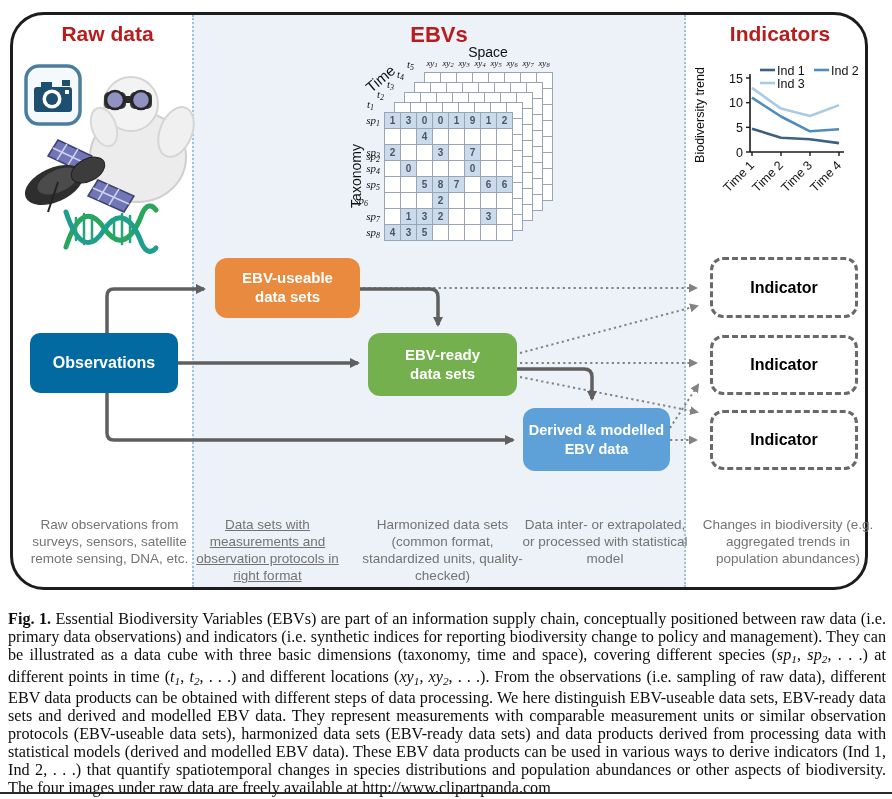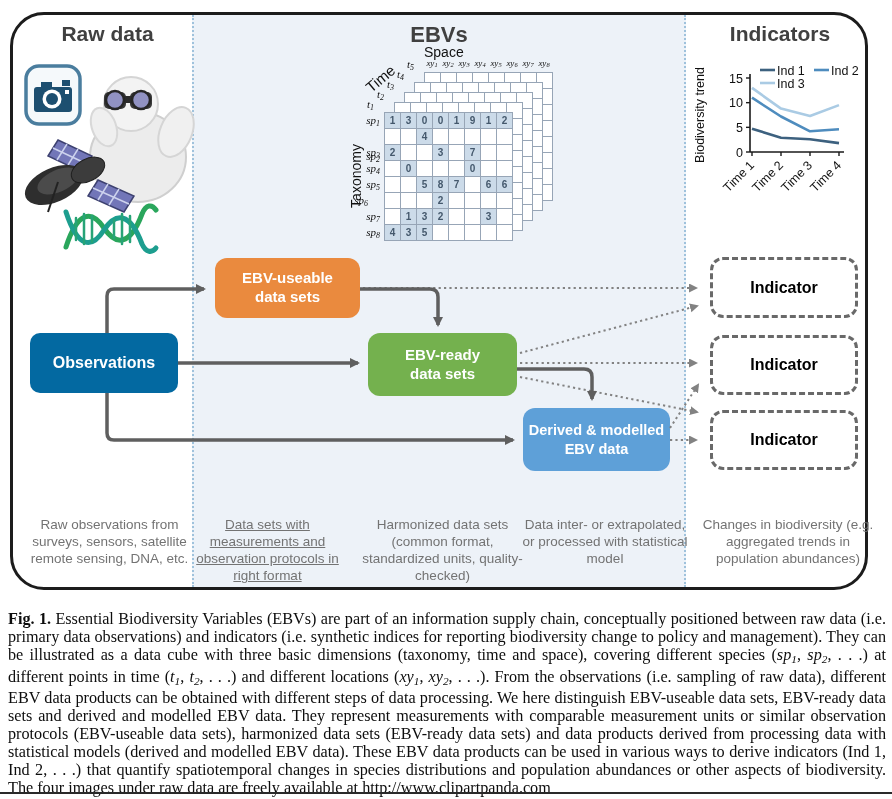--- a/index.html
+++ b/index.html
@@ -4,41 +4,41 @@
 <style>
   html,body{margin:0;padding:0;background:#fff;}
   .page{position:relative;width:892px;height:799px;background:#ffffff;
         font-family:"Liberation Sans",sans-serif;overflow:hidden;color:#111;}
   
   .figure-box{position:absolute;left:10px;top:12px;width:858px;height:578px;
               border:3px solid #1c1c1c;border-radius:34px;box-sizing:border-box;background:#fff;}
   .mid-panel{position:absolute;left:192px;top:15px;width:494px;height:572px;
              background:#edf2f8;border-left:2px dotted #9fc2dc;border-right:2px dotted #9fc2dc;
              box-sizing:border-box;}
-  .col-header{position:absolute;top:22px;font-weight:bold;font-size:21px;text-align:center;color:#404040;}
+  .col-header{position:absolute;top:22px;font-weight:bold;font-size:21px;text-align:center;color:#b91c1c;}
   .hdr-raw{left:25px;width:165px;}
   .hdr-ebv{left:192px;width:494px;font-size:22px;}
   .hdr-ind{left:690px;width:180px;}
   
   .collage{position:absolute;left:18px;top:52px;width:190px;height:205px;}
   
   .cube{position:absolute;left:336px;top:44px;width:225px;height:205px;}
   .cube-layer{position:absolute;display:grid;grid-template-columns:repeat(8,16px);
               grid-template-rows:repeat(8,16px);background:#fff;
               border-top:1px solid #97a5b6;border-left:1px solid #97a5b6;}
   .cube-cell{width:16px;height:16px;box-sizing:border-box;
              border-right:1px solid #97a5b6;border-bottom:1px solid #97a5b6;
              display:flex;align-items:center;justify-content:center;
              font-size:10px;font-weight:600;color:#44586c;}
   .cube-cell.filled{background:#ccdbe9;}
   .cube-lab{position:absolute;font-family:"Liberation Serif",serif;font-style:italic;
             font-size:11px;color:#111;white-space:nowrap;}
   .cube-lab .sub{font-size:72%;vertical-align:-18%;}
   .axis-word{position:absolute;font-size:14px;color:#111;}
-  .space-word{left:88px;top:0;width:128px;}
+  .space-word{left:88px;top:0;width:128px;text-align:center;}
   .time-word{left:28px;top:26px;transform:rotate(-40deg);font-size:15px;}
   .tax-word{left:-44px;top:124px;width:128px;text-align:center;transform:rotate(-90deg);}
   .xy-row{position:absolute;left:88px;top:14px;display:flex;}
   .xy-row .cube-lab{position:static;width:16px;text-align:center;font-size:9px;}
   
   .chart{position:absolute;left:690px;top:52px;width:195px;height:178px;}
   
   .fbox{position:absolute;display:flex;flex-direction:column;align-items:center;justify-content:center;
         border-radius:12px;color:#fff;font-weight:bold;font-size:15px;line-height:1.25;text-align:center;}
   .b-obs{left:30px;top:333px;width:148px;height:60px;background:#0369a1;border-radius:10px;font-size:16px;}

